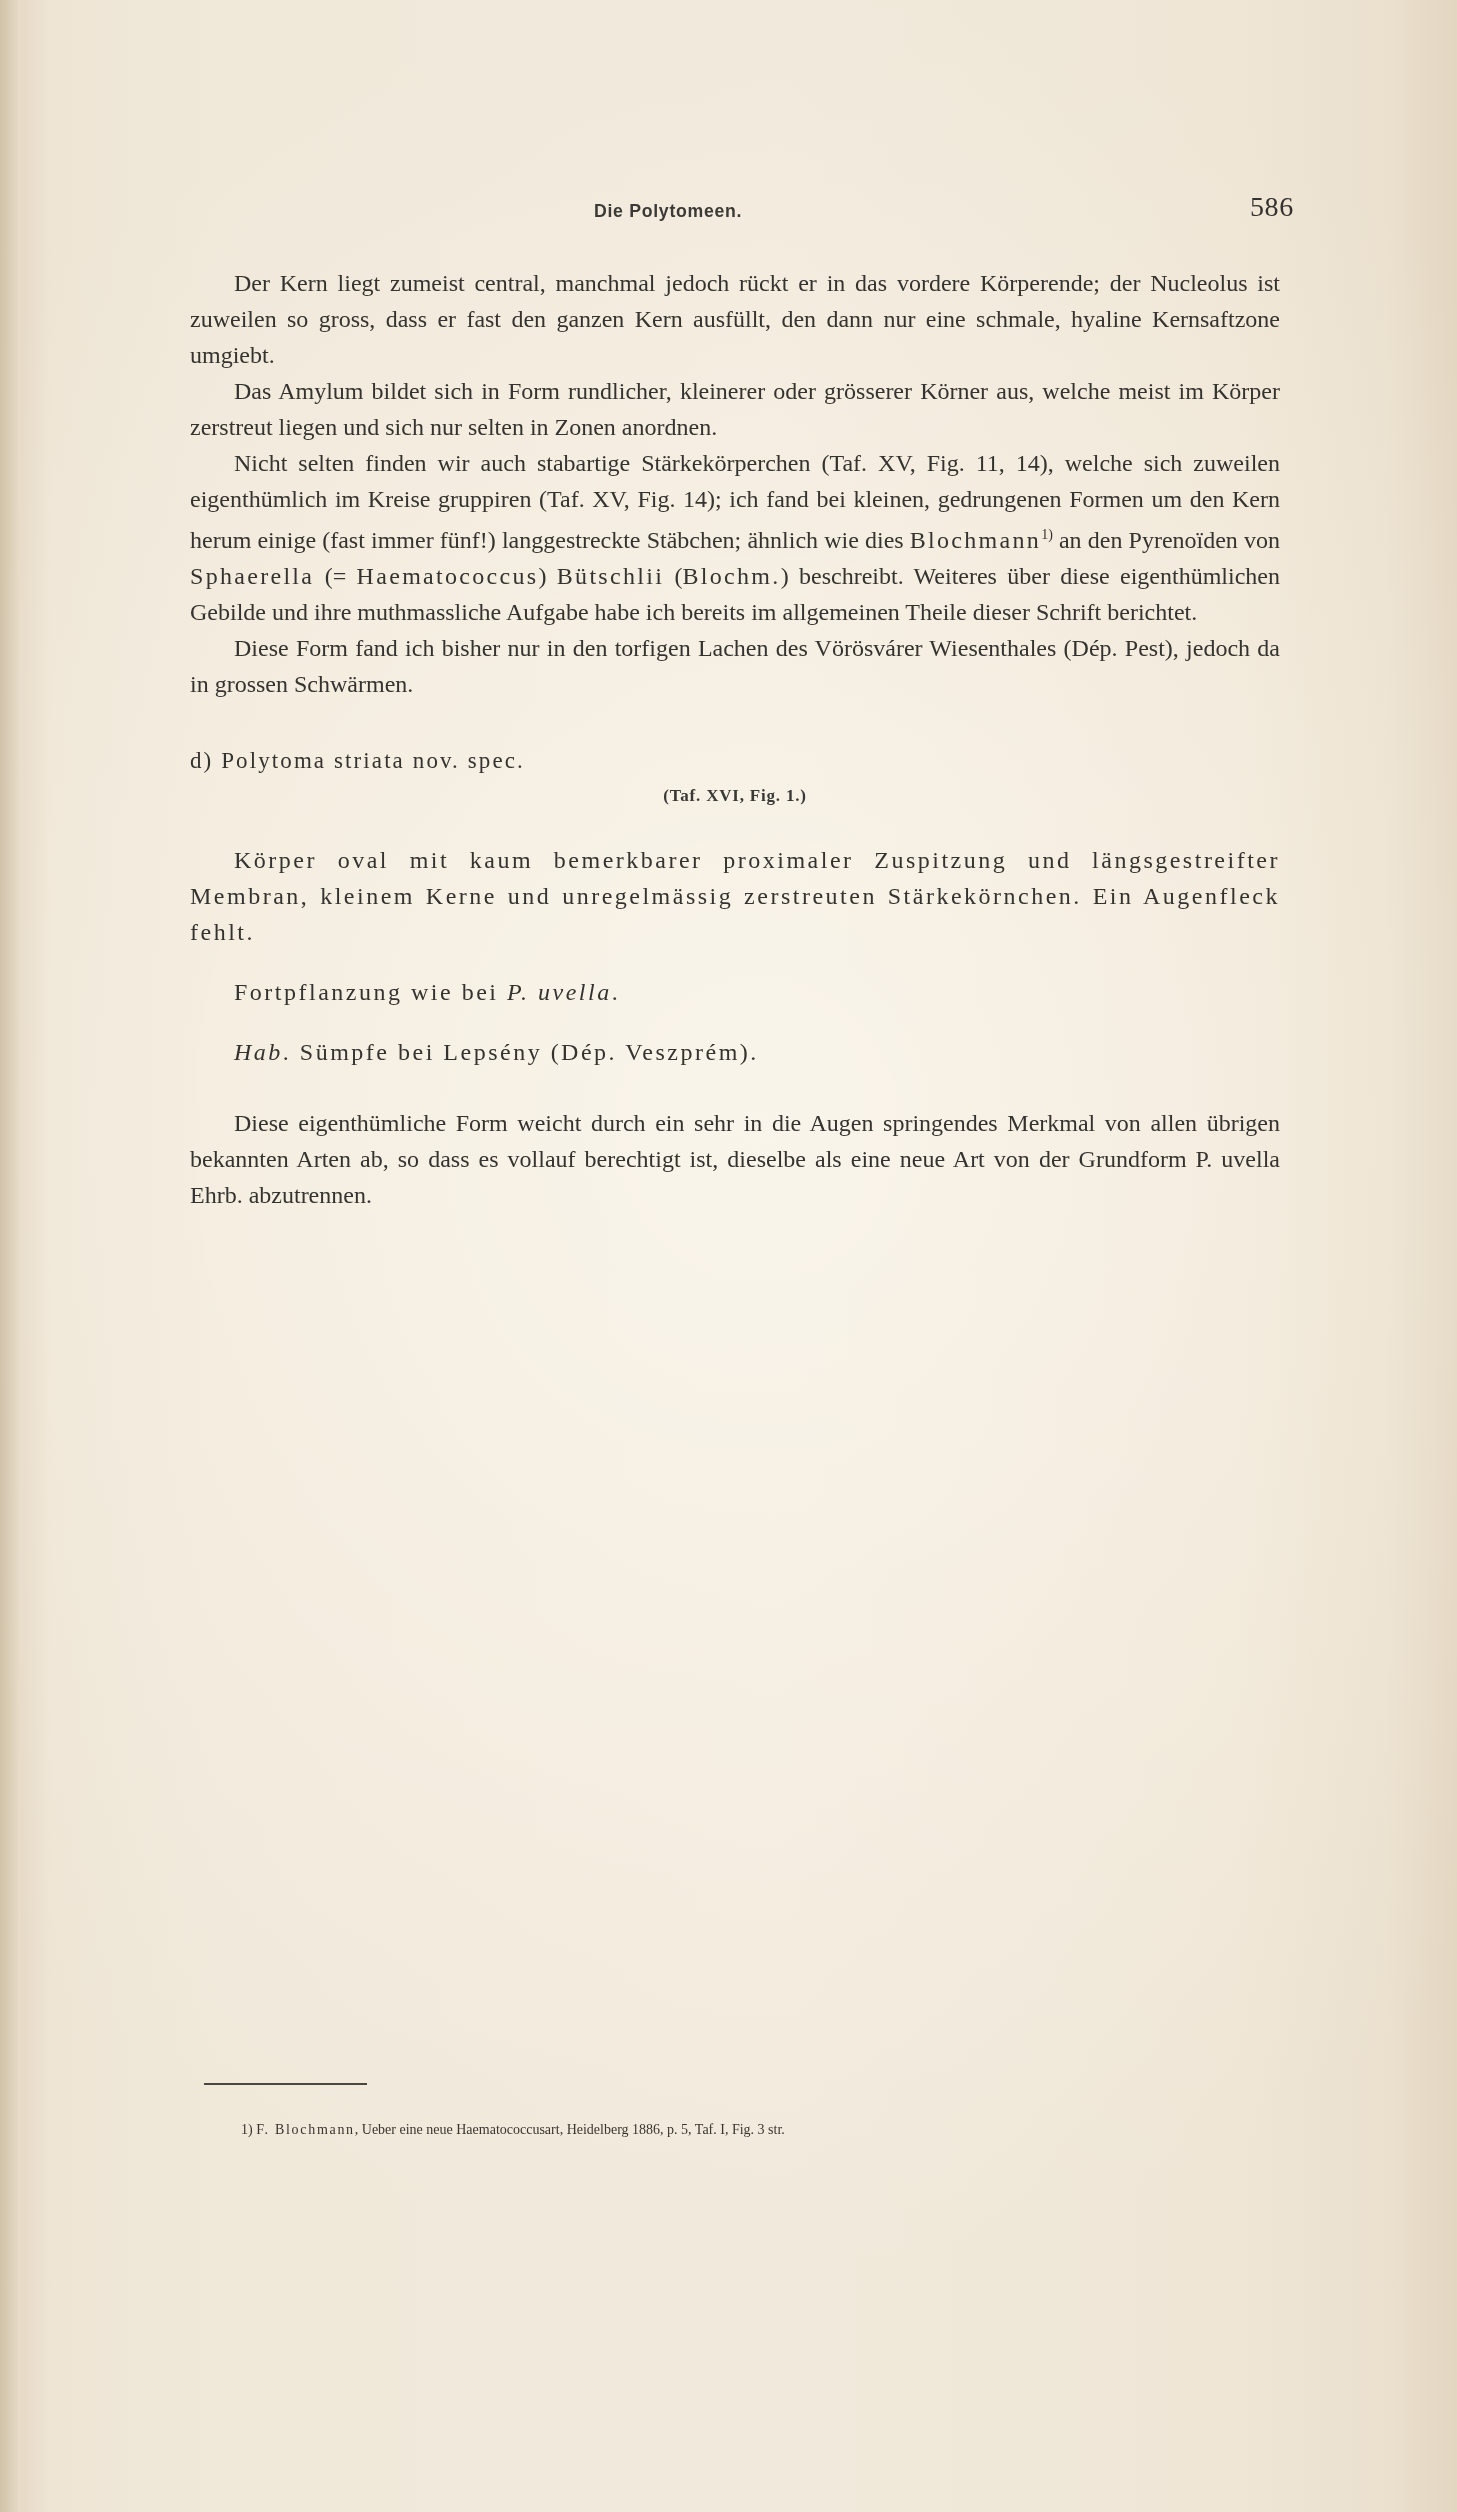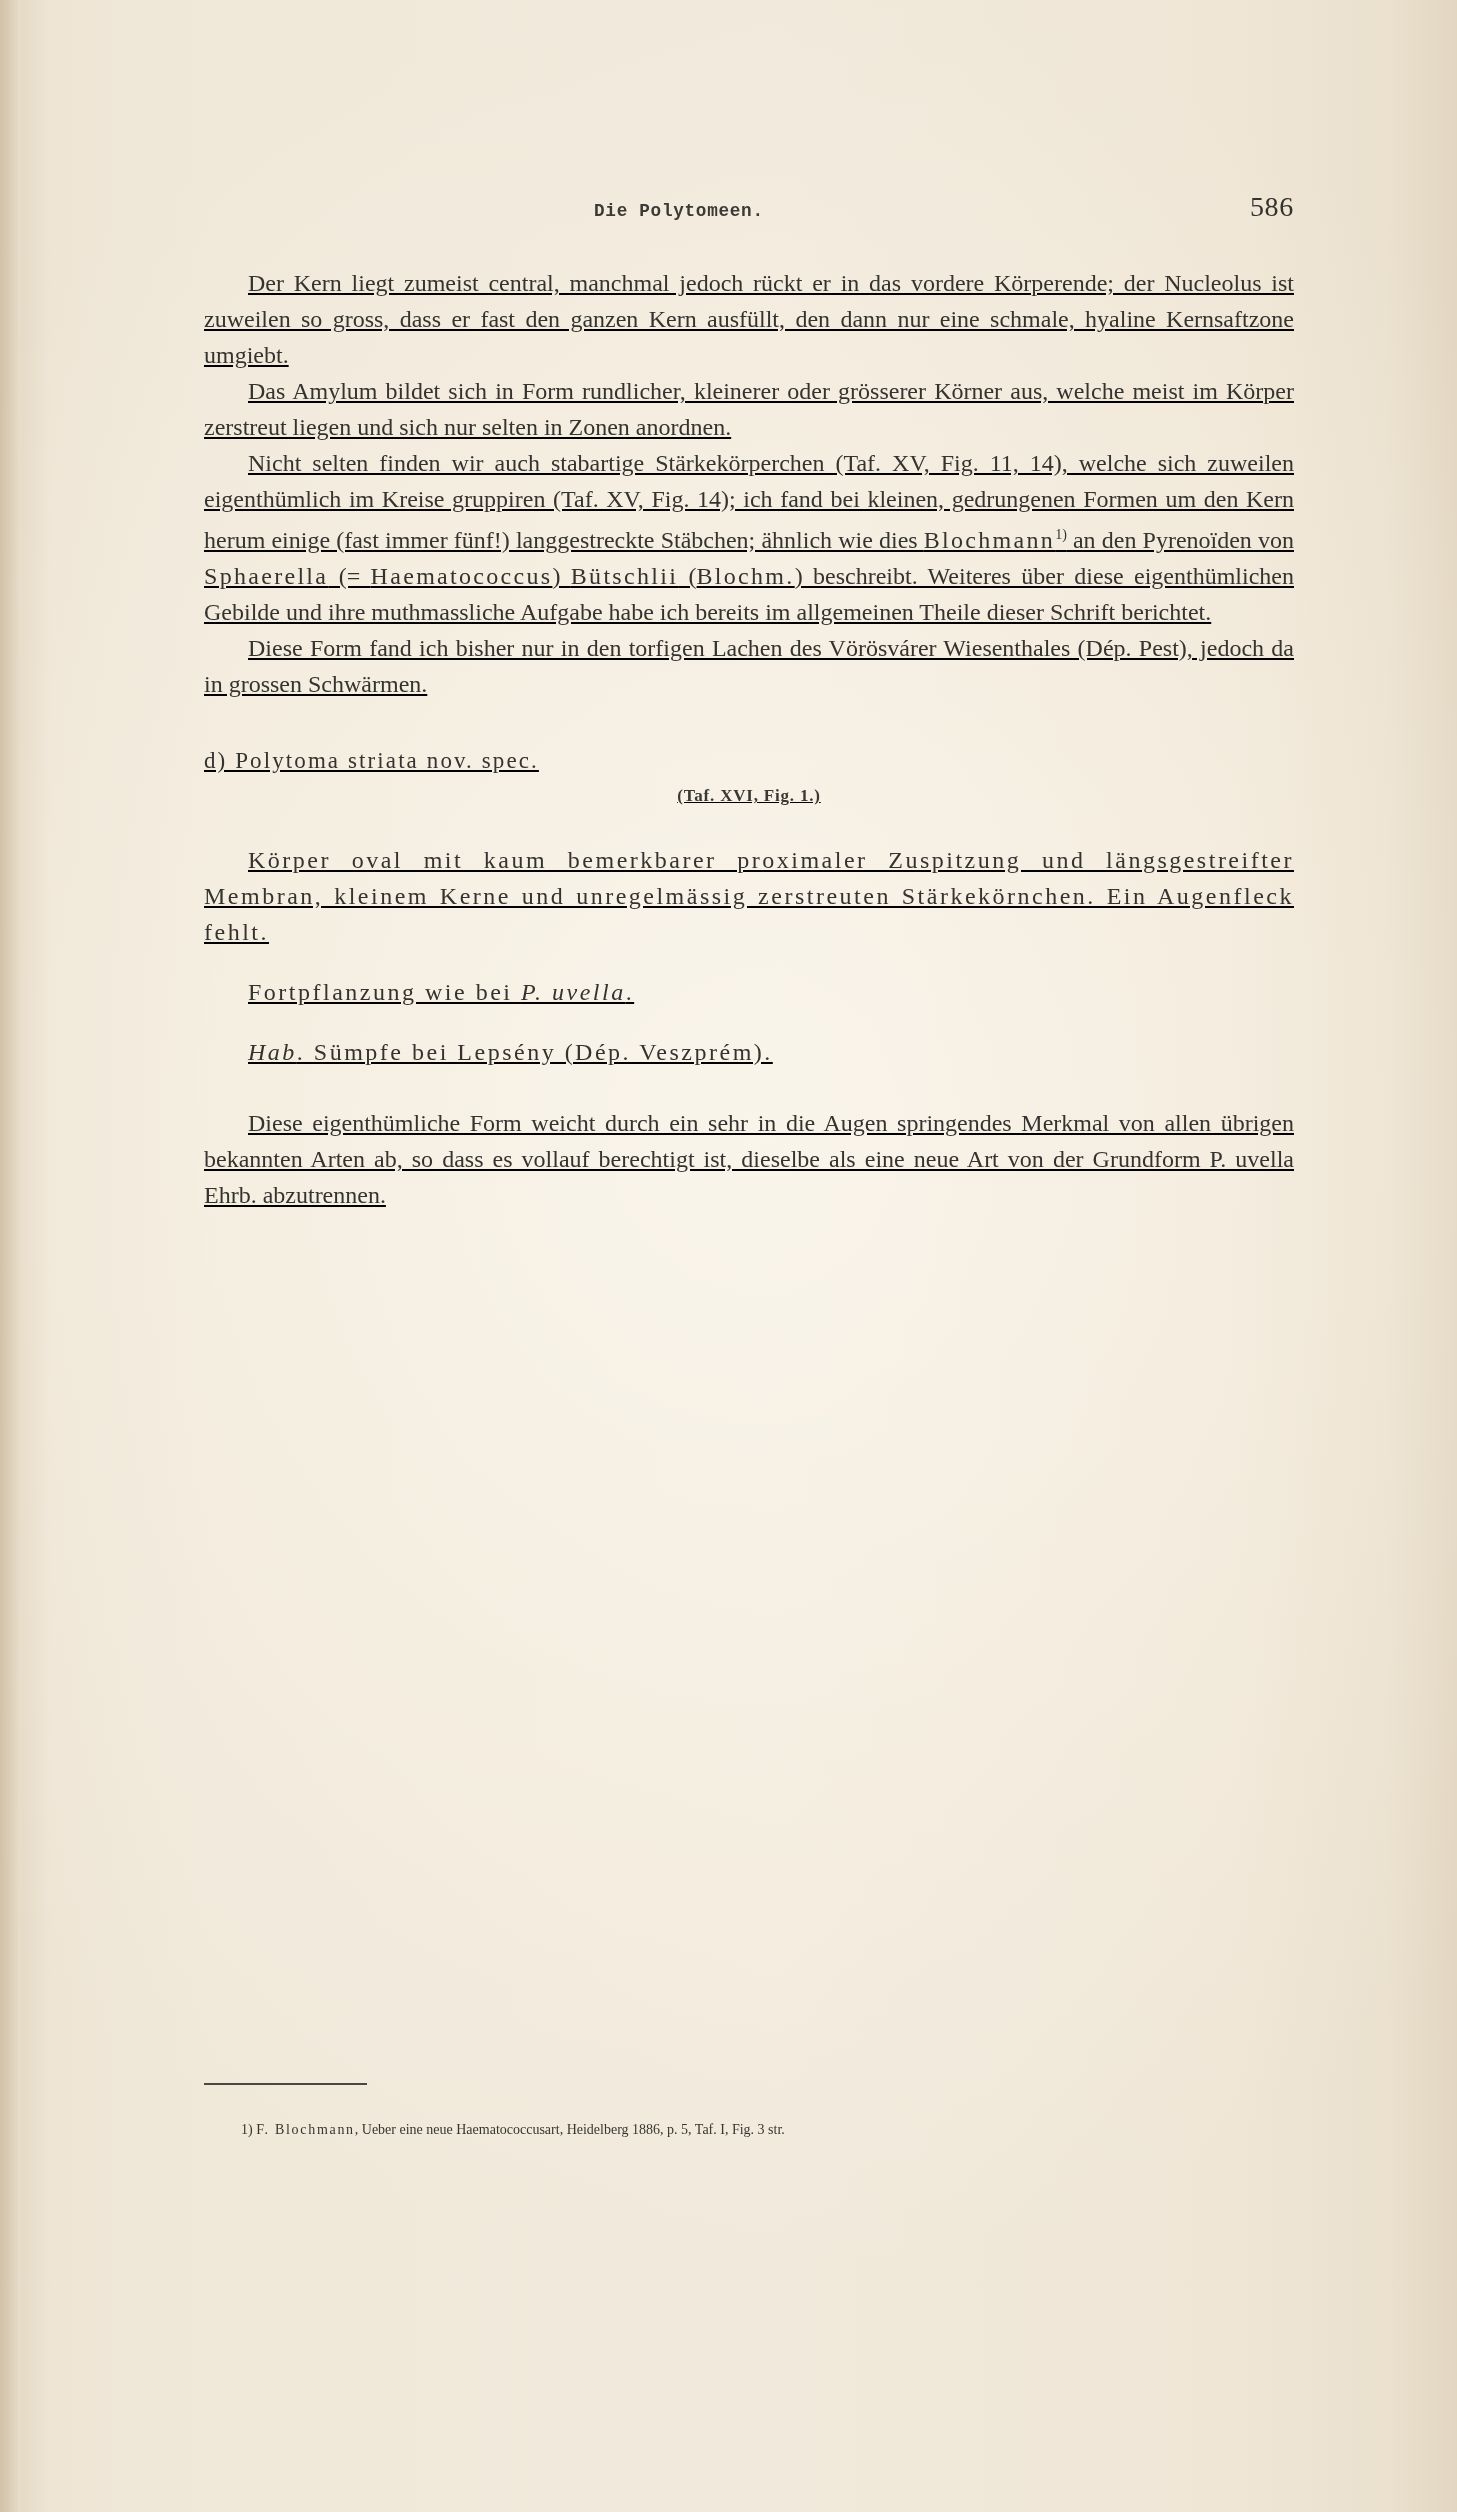--- a/index.html
+++ b/index.html
@@ -53,38 +53,37 @@
     height: 28px;
   }
   .running-head {
     position: absolute;
     left: 382px;
     top: 0;
     font-size: 17.7px;
     letter-spacing: 0.7px;
     color: #3c3a36;
     font-weight: bold;
-    font-family: Liberation Mono, monospace;
+    font-family: Liberation Sans, sans-serif;
   }
   .folio {
     position: absolute;
     right: 0;
     top: -10px;
     font-size: 28px;
     color: #34322e;
     letter-spacing: 0.7px;
   }
 
   
   .body-col {
     position: absolute;
-    left: 204px;
+    left: 190px;
     top: 265px;
     width: 1090px;
-    text-decoration: underline;
   }
   p.para {
     margin: 0 0 0 0;
     font-size: 24px;
     line-height: 36px;
     color: #35332f;
     text-align: justify;
     text-justify: inter-word;
     text-indent: 44px;
     font-family: "Liberation Serif", serif;

